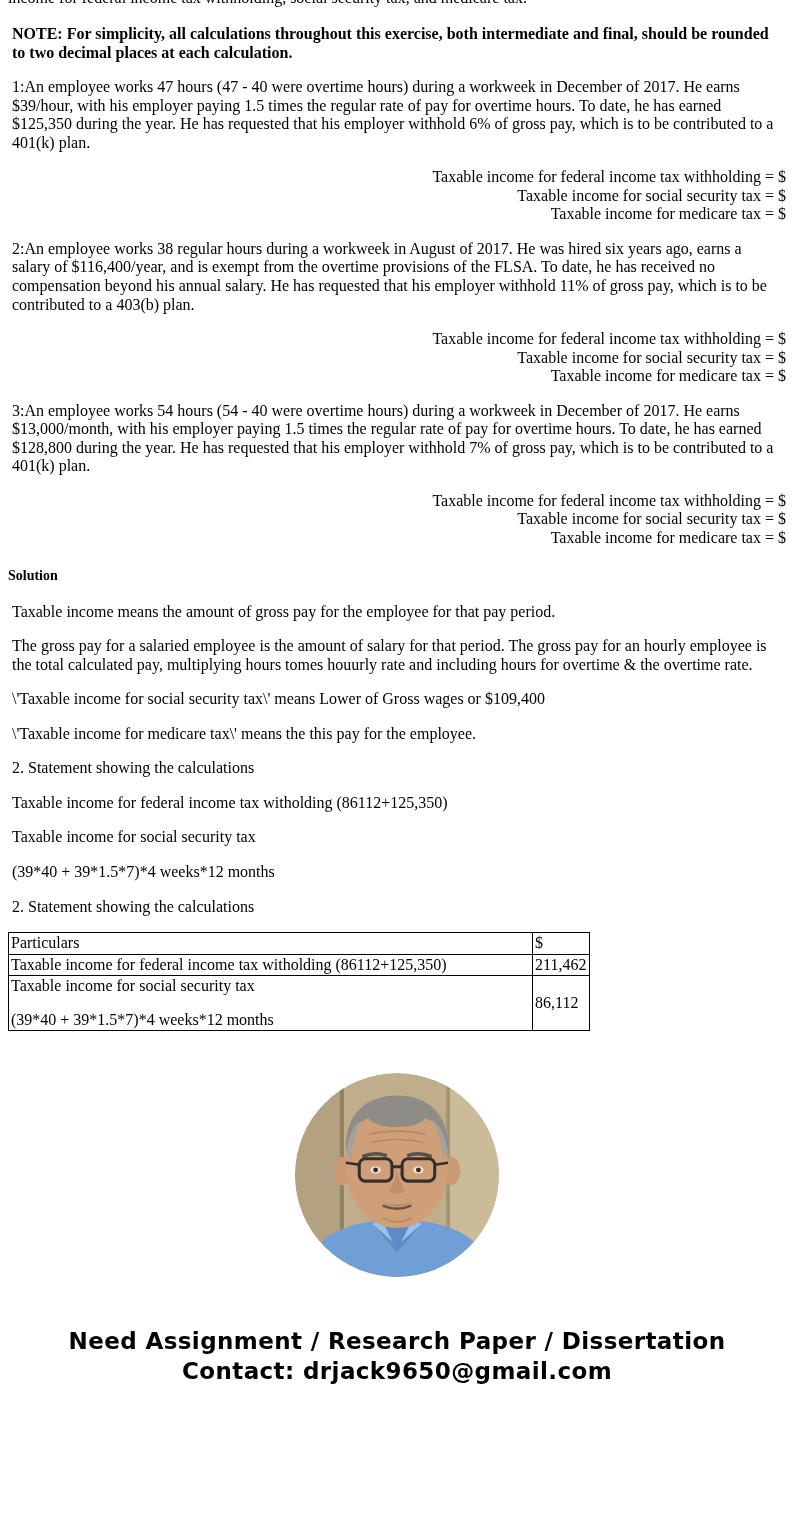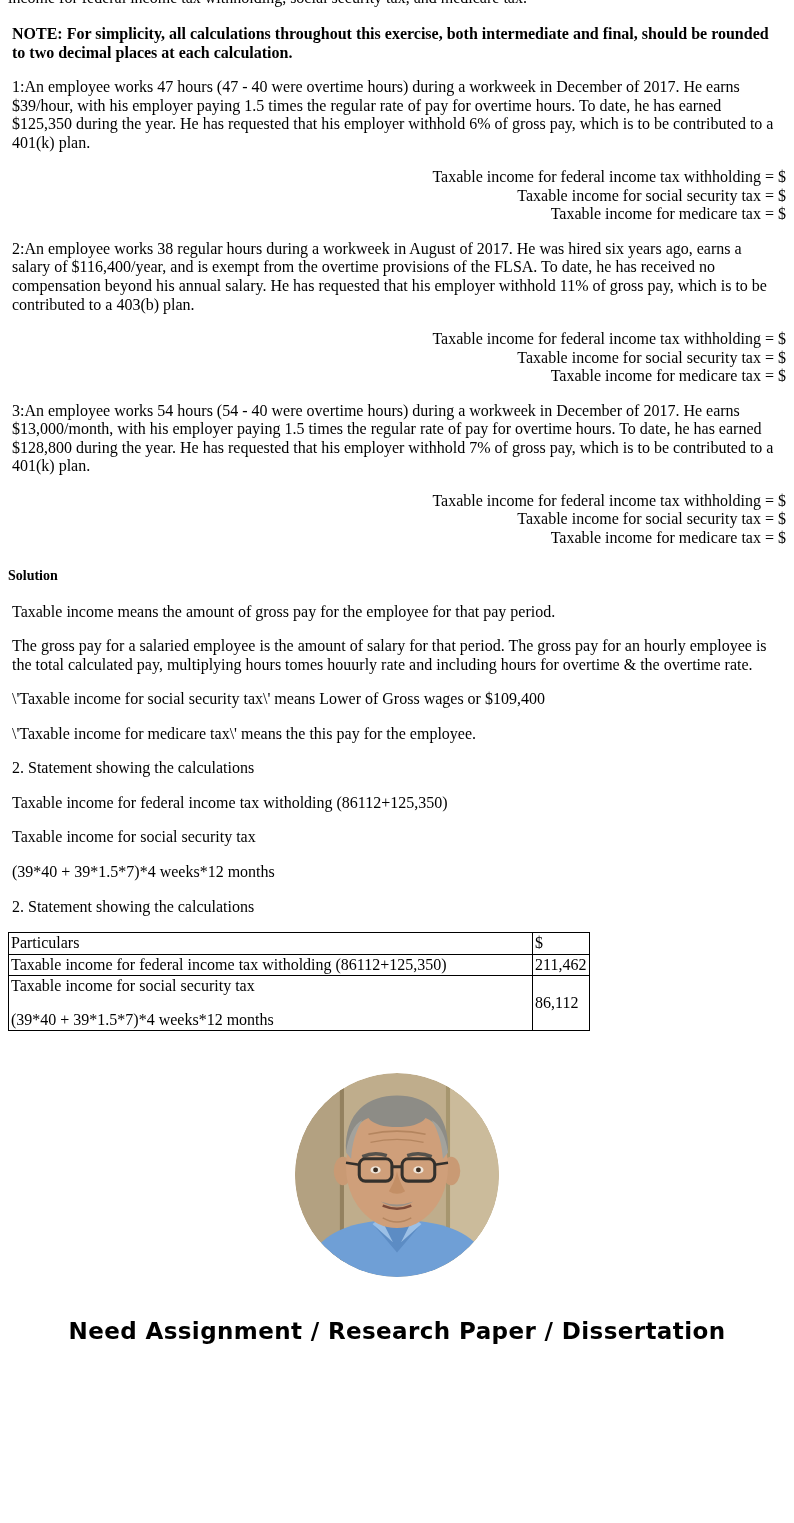--- a/index.html
+++ b/index.html
@@ -38,21 +38,21 @@
   .col2 { width: 57px; }
   .cell-line2 { margin-top: 15px; }
 
   .avatar-wrap { display: flex; justify-content: center; margin-top: 42px; }
   .avatar {
     width: 204px; height: 204px; border-radius: 50%;
     overflow: hidden; display: block;
   }
 
   .footer {
-    margin-top: 39px;
+    margin-top: 49px;
     text-align: center;
     font-family: "DejaVu Sans", sans-serif;
     font-weight: bold;
     font-size: 23px;
     line-height: 30px;
     letter-spacing: 0.4px;
     color: #000;
   }
 </style>
 </head>
@@ -172,15 +172,16 @@
 
         <path d="M86 130 Q100 136 114 130" stroke="#7c4a38" stroke-width="2.5" fill="none"></path>
 
         <path d="M86 142 Q100 150 114 142" stroke="#b4855f" stroke-width="1.5" fill="none"></path>
       </g>
     </svg>
   </div>
 
   <div class="footer">
     <div>Need Assignment / Research Paper / Dissertation</div>
+    <div>Contact: drjack9650@gmail.com</div>
   </div>
 
 </div>
 
 </body></html>

